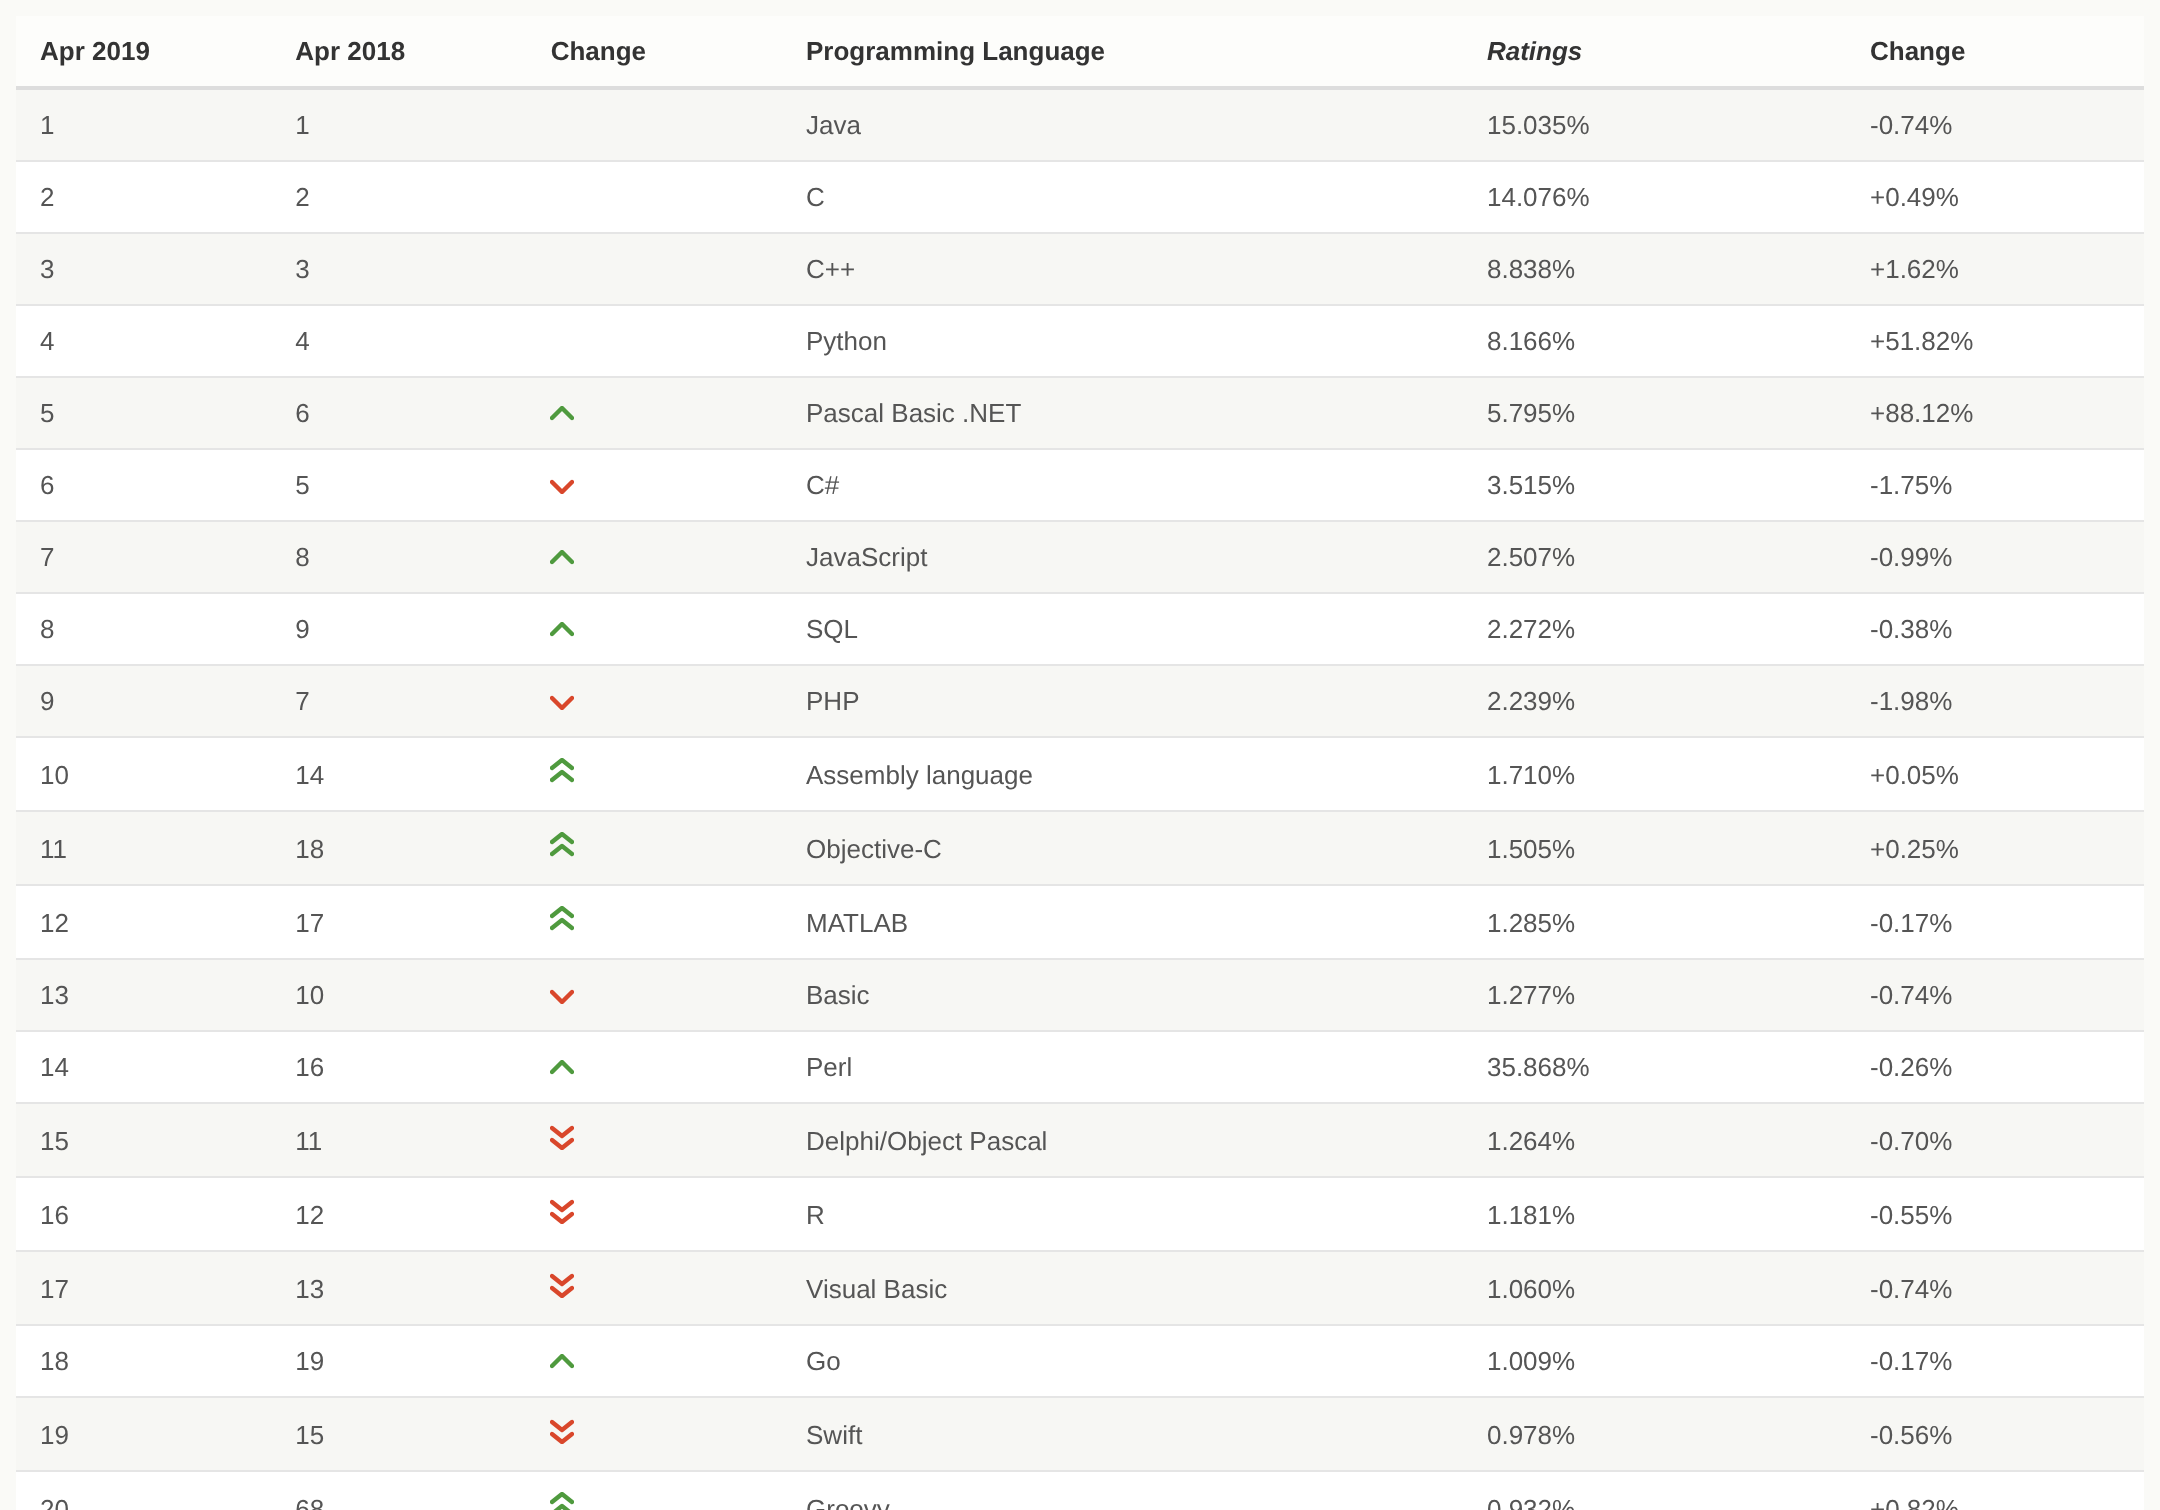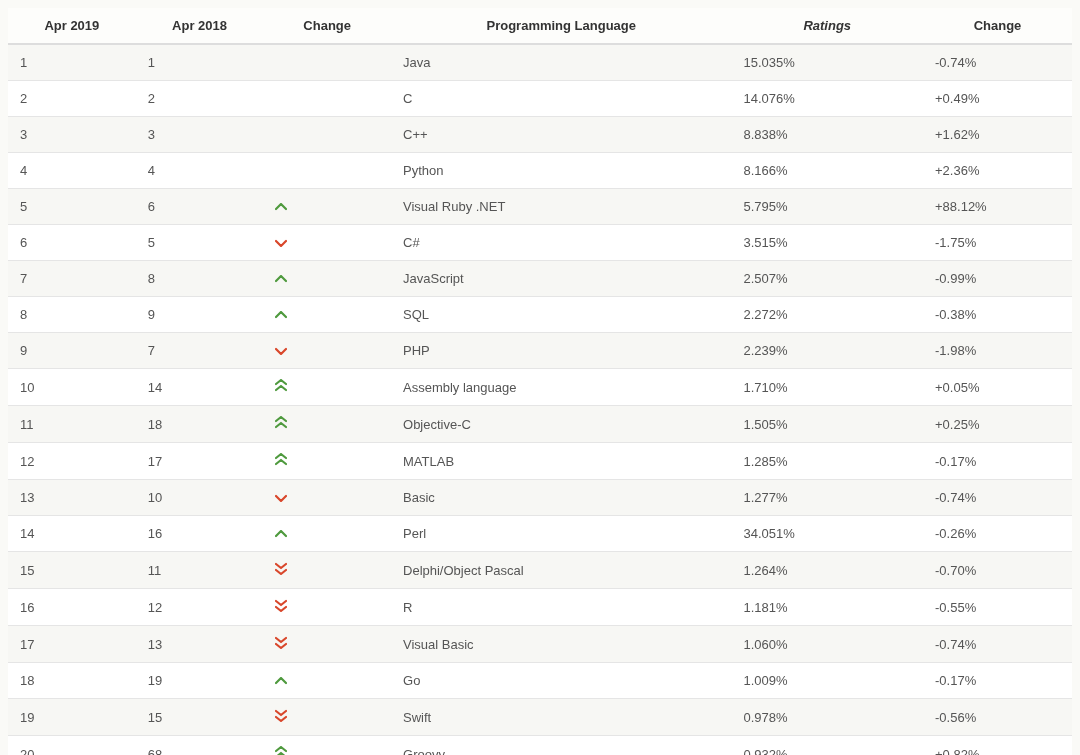--- a/index.html
+++ b/index.html
@@ -13,21 +13,21 @@
       background: #fafaf7;
       color: #555;
       padding: 8px;
     }
     table {
       width: 100%;
       border-collapse: collapse;
       background: #fff;
     }
     thead th {
-      text-align: center;
+      text-align: left;
       font-weight: 700;
       color: #333;
       padding: 10px 12px;
       border-bottom: 2px solid #ddd;
       background: #fdfdfb;
     }
     tbody td {
       padding: 10px 12px;
       border-top: 1px solid #e5e5e5;
       color: #555;
@@ -91,31 +91,31 @@
         <td>C++</td>
         <td>8.838%</td>
         <td>+1.62%</td>
       </tr>
       <tr>
         <td>4</td>
         <td>4</td>
         <td></td>
         <td>Python</td>
         <td>8.166%</td>
-        <td>+2.36%</td>
+        <td>+51.82%</td>
       </tr>
       <tr>
         <td>5</td>
         <td>6</td>
         <td><span class="arrow"><svg width="12" height="8" viewBox="0 0 12 8">
               <g transform="rotate(0 6 4)">
                 <polyline points="1,6 6,1 11,6" fill="none" stroke="#4f9a3e" stroke-width="2.2" stroke-linecap="round" stroke-linejoin="round"></polyline>
               </g>
             </svg></span></td>
-        <td>Visual Ruby .NET</td>
+        <td>Pascal Basic .NET</td>
         <td>5.795%</td>
         <td>+88.12%</td>
       </tr>
       <tr>
         <td>6</td>
         <td>5</td>
         <td><span class="arrow"><svg width="12" height="8" viewBox="0 0 12 8">
               <g transform="rotate(180 6 4)">
                 <polyline points="1,6 6,1 11,6" fill="none" stroke="#d9472b" stroke-width="2.2" stroke-linecap="round" stroke-linejoin="round"></polyline>
               </g>
@@ -213,21 +213,21 @@
       </tr>
       <tr>
         <td>14</td>
         <td>16</td>
         <td><span class="arrow"><svg width="12" height="8" viewBox="0 0 12 8">
               <g transform="rotate(0 6 4)">
                 <polyline points="1,6 6,1 11,6" fill="none" stroke="#4f9a3e" stroke-width="2.2" stroke-linecap="round" stroke-linejoin="round"></polyline>
               </g>
             </svg></span></td>
         <td>Perl</td>
-        <td>34.051%</td>
+        <td>35.868%</td>
         <td>-0.26%</td>
       </tr>
       <tr>
         <td>15</td>
         <td>11</td>
         <td><span class="arrow"><svg width="12" height="13" viewBox="0 0 12 13">
               <g transform="rotate(180 6 6.5)">
                 <polyline points="1,5 6,1 11,5" fill="none" stroke="#d9472b" stroke-width="2.2" stroke-linecap="round" stroke-linejoin="round"></polyline>
                 <polyline points="1,11 6,7 11,11" fill="none" stroke="#d9472b" stroke-width="2.2" stroke-linecap="round" stroke-linejoin="round"></polyline>
               </g>

